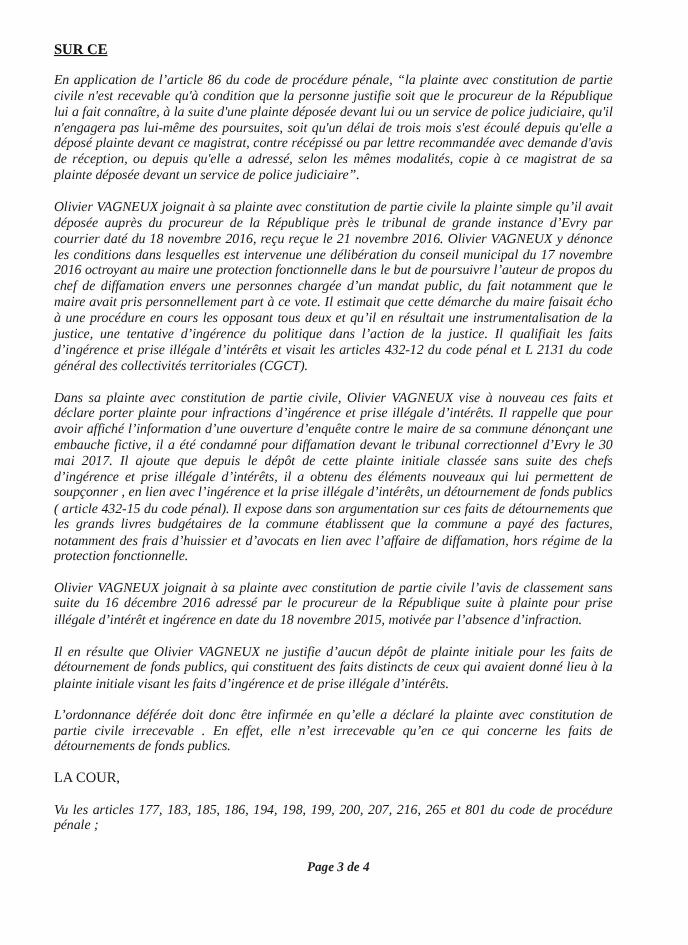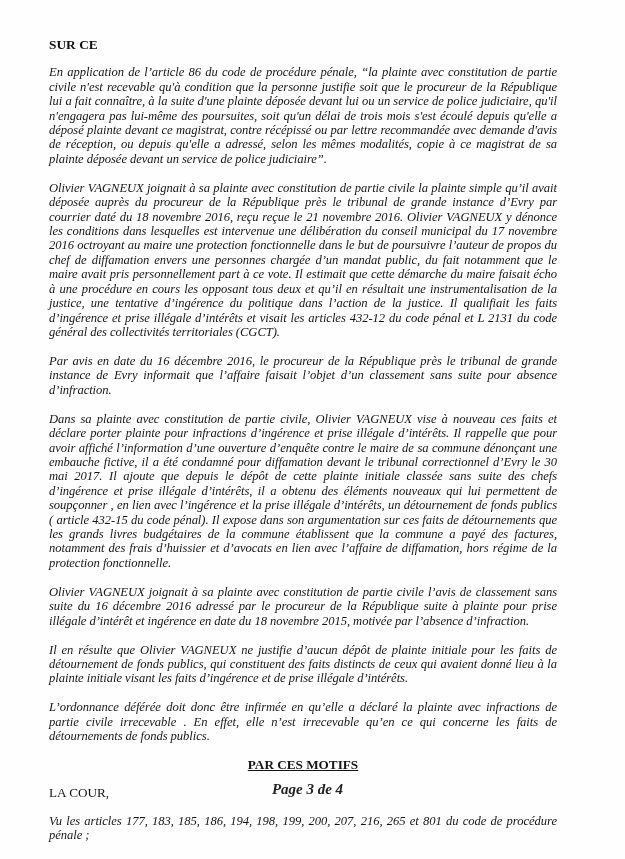--- a/index.html
+++ b/index.html
@@ -7,52 +7,50 @@
   .page {
     position: absolute; left: 0; top: 0; width: 625px; height: 859px;
     background: #fefefe;
   }
   .content {
     position: absolute; left: 49px; top: 38px; width: 508px;
     font-family: "Liberation Serif", serif;
     font-size: 12.6px; line-height: 14.4px; color: #161616;
   }
   .heading {
-    font-weight: bold; font-size: 13.4px; margin: 0 0 13px 0; color: #111;
+    font-weight: bold; font-size: 13.4px; margin: 0 0 13px 0; color: #111; text-decoration: underline;
   }
   p.par {
     margin: 0 0 14.6px 0; text-align: justify; text-align-last: left;
     letter-spacing: -0.05px;
     font-style: italic;
   }
   .centered {
     text-align: center; font-weight: bold; text-decoration: underline;
     font-size: 13.2px; margin: 6px 0 13px 0;
   }
   .cour { font-weight: normal; font-size: 13.2px; margin: 0 0 14px 0; }
   .footer {
     position: absolute; top: 781px; left: 0; width: 625px; text-align: center;
     font-family: "Liberation Serif", serif; font-style: italic; font-weight: bold;
-    font-size: 15px; color: #222;
+    font-size: 12px; color: #222;
   }
   .footer span { margin-left: -10px; }
 </style>
 </head>
 <body>
 
 <div class="page">
   <div class="content">
     <div class="heading">SUR CE</div>
     <p class="par">En application de l’article 86 du code de procédure pénale, “la plainte avec constitution de partie civile n'est recevable qu'à condition que la personne justifie soit que le procureur de la République lui a fait connaître, à la suite d'une plainte déposée devant lui ou un service de police judiciaire, qu'il n'engagera pas lui-même des poursuites, soit qu'un délai de trois mois s'est écoulé depuis qu'elle a déposé plainte devant ce magistrat, contre récépissé ou par lettre recommandée avec demande d'avis de réception, ou depuis qu'elle a adressé, selon les mêmes modalités, copie à ce magistrat de sa plainte déposée devant un service de police judiciaire”.</p>
     <p class="par">Olivier VAGNEUX joignait à sa plainte avec constitution de partie civile la plainte simple  qu’il avait déposée auprès du procureur de la République près le tribunal de grande instance d’Evry par courrier daté du 18 novembre 2016,  reçu reçue le 21 novembre 2016.  Olivier VAGNEUX y dénonce les conditions dans lesquelles est  intervenue une délibération du conseil municipal du 17 novembre 2016 octroyant au maire une protection fonctionnelle dans le but de poursuivre l’auteur de propos du chef de diffamation envers une personnes chargée d’un mandat public, du fait notamment que le maire avait pris personnellement part à ce vote. Il estimait que cette démarche du maire faisait écho à une procédure en cours les opposant tous deux et qu’il en résultait une instrumentalisation de la justice, une  tentative d’ingérence du politique dans l’action de la justice. Il qualifiait les faits d’ingérence et prise illégale d’intérêts et visait les articles 432-12 du code pénal et L 2131 du code général des collectivités territoriales (CGCT).</p>
-    <p class="par">Par avis en date du 16 décembre 2016, le procureur de la République près le tribunal de grande instance de Evry informait que l’affaire faisait l’objet d’un classement sans suite pour absence d’infraction.</p>
     <p class="par">Dans sa plainte avec constitution de partie civile, Olivier VAGNEUX  vise à nouveau ces faits et  déclare porter plainte pour infractions d’ingérence et prise illégale d’intérêts. Il rappelle que pour avoir affiché l’information d’une ouverture d’enquête contre le maire de sa commune  dénonçant une embauche fictive, il a été condamné pour diffamation devant le tribunal correctionnel d’Evry le 30 mai 2017. Il ajoute que depuis le dépôt de cette  plainte initiale classée sans suite des chefs d’ingérence et prise illégale d’intérêts, il a obtenu des éléments nouveaux qui lui permettent de soupçonner , en lien avec l’ingérence et la prise illégale d’intérêts, un détournement de fonds publics ( article 432-15 du code pénal).  Il expose dans son argumentation sur ces faits de détournements que les grands livres budgétaires de la commune établissent que la commune a payé  des factures, notamment  des frais d’huissier et d’avocats en lien avec l’affaire de diffamation, hors régime de la protection fonctionnelle.</p>
     <p class="par">Olivier VAGNEUX joignait à sa plainte avec constitution de partie civile  l’avis de classement sans suite du 16 décembre 2016  adressé par le procureur de la République suite à  plainte pour prise illégale d’intérêt et ingérence en date du 18 novembre 2015, motivée par l’absence d’infraction.</p>
     <p class="par"> Il en résulte que  Olivier VAGNEUX ne justifie d’aucun dépôt de plainte initiale pour les    faits de détournement de fonds publics, qui constituent des faits distincts de ceux qui avaient donné lieu à la plainte initiale visant les faits d’ingérence et de prise illégale d’intérêts.</p>
-    <p class="par">L’ordonnance déférée doit donc être infirmée en qu’elle a déclaré la plainte avec infractions de partie civile irrecevable . En effet, elle n’est irrecevable qu’en ce qui concerne les faits de détournements de fonds publics.</p>
-    <div class="centered">PAR CES MOTIFS</div>
+    <p class="par">L’ordonnance déférée doit donc être infirmée en qu’elle a déclaré la plainte avec constitution de partie civile irrecevable . En effet, elle n’est irrecevable qu’en ce qui concerne les faits de détournements de fonds publics.</p>
     <div class="cour">LA COUR,</div>
     <p class="par">Vu les articles 177, 183, 185, 186, 194, 198, 199, 200, 207, 216, 265 et 801 du code de procédure pénale ;</p>
   </div>
   <div class="footer">
     <span>Page 3 de  4</span>
   </div>
 </div>
 
 </body></html>

